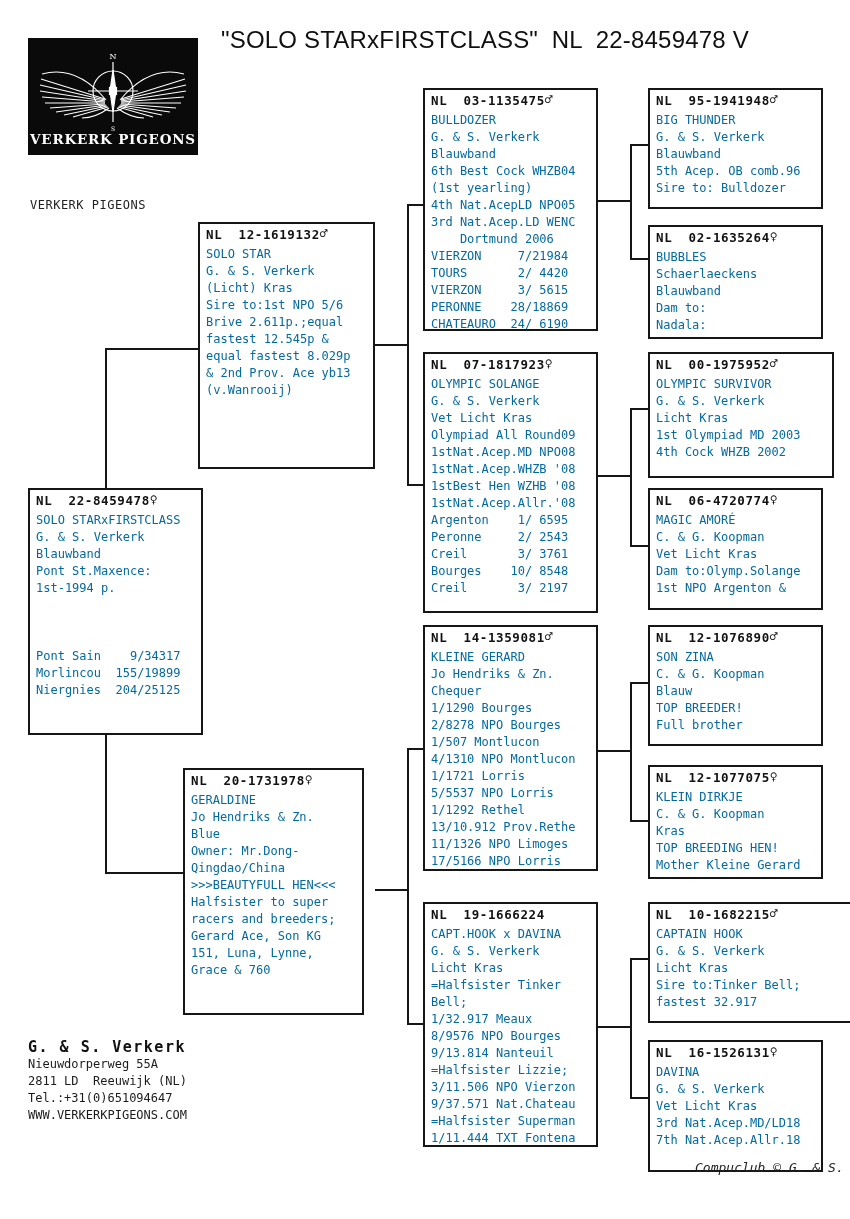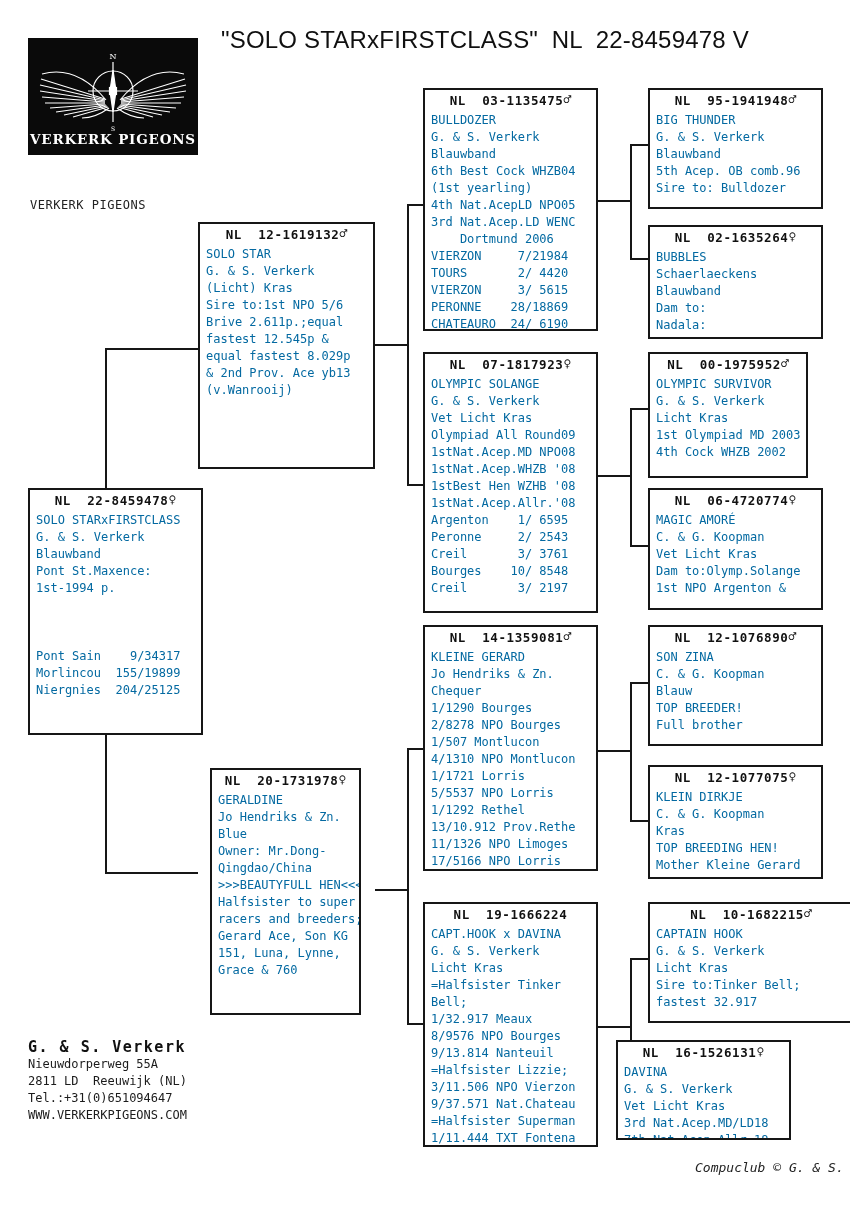--- a/index.html
+++ b/index.html
@@ -15,21 +15,21 @@
   .logo { position:absolute; left:28px; top:38px; width:170px; height:117px; }
   .loft-label {
     position:absolute; left:30px; top:198px; font-size:12px; letter-spacing:0.5px;
     white-space:pre; color:#222;
   }
   .pbox {
     position:absolute; border:2px solid #161616; background:#ffffff;
     box-sizing:border-box; padding:3px 6px 2px 6px; overflow:hidden;
   }
   .phead {
-    display:flex; justify-content:center; align-items:flex-start;
+    display:flex; justify-content:flex-start; align-items:flex-start;
     font-weight:bold; font-size:12.5px; letter-spacing:0.6px; white-space:pre;
     margin-bottom:4px; color:#111;
   }
   .psex { font-weight:bold; font-size:13px; letter-spacing:0; line-height:13px; }
   .pbody { font-size:12px; line-height:17px; white-space:pre; color:#0369a1; }
   .bline { height:17px; }
   .cn { position:absolute; background:#161616; }
   .addr { position:absolute; left:28px; top:1038px; }
   .addr-name { font-weight:bold; font-size:15px; letter-spacing:1.5px; white-space:pre; color:#111; }
   .addr-line { font-size:12px; line-height:17.5px; white-space:pre; color:#1b1b1b; }
@@ -129,21 +129,21 @@
   </div>
 
   <div class="pbox" style="left:198px;top:222px;width:177px;height:247px">
     <div class="phead">
       <span>NL  12-1619132</span>
       <span class="psex">♂</span>
     </div>
     <div class="pbody"><div class="bline">SOLO STAR</div><div class="bline">G. &amp; S. Verkerk</div><div class="bline">(Licht) Kras</div><div class="bline">Sire to:1st NPO 5/6</div><div class="bline">Brive 2.611p.;equal</div><div class="bline">fastest 12.545p &amp;</div><div class="bline">equal fastest 8.029p</div><div class="bline">&amp; 2nd Prov. Ace yb13</div><div class="bline">(v.Wanrooij)</div></div>
   </div>
 
-  <div class="pbox" style="left:210px;top:768px;width:151px;height:247px">
+  <div class="pbox" style="left:183px;top:768px;width:181px;height:247px">
     <div class="phead">
       <span>NL  20-1731978</span>
       <span class="psex">♀</span>
     </div>
     <div class="pbody"><div class="bline">GERALDINE</div><div class="bline">Jo Hendriks &amp; Zn.</div><div class="bline">Blue</div><div class="bline">Owner: Mr.Dong-</div><div class="bline">Qingdao/China</div><div class="bline">&gt;&gt;&gt;BEAUTYFULL HEN&lt;&lt;&lt;</div><div class="bline">Halfsister to super</div><div class="bline">racers and breeders;</div><div class="bline">Gerard Ace, Son KG</div><div class="bline">151, Luna, Lynne,</div><div class="bline">Grace &amp; 760</div></div>
   </div>
 
   <div class="pbox" style="left:423px;top:88px;width:175px;height:243px">
     <div class="phead">
       <span>NL  03-1135475</span>
@@ -185,21 +185,21 @@
   </div>
 
   <div class="pbox" style="left:648px;top:225px;width:175px;height:114px">
     <div class="phead">
       <span>NL  02-1635264</span>
       <span class="psex">♀</span>
     </div>
     <div class="pbody"><div class="bline">BUBBLES</div><div class="bline">Schaerlaeckens</div><div class="bline">Blauwband</div><div class="bline">Dam to:</div><div class="bline">Nadala:</div></div>
   </div>
 
-  <div class="pbox" style="left:648px;top:352px;width:160px;height:126px">
+  <div class="pbox" style="left:648px;top:352px;width:186px;height:126px">
     <div class="phead">
       <span>NL  00-1975952</span>
       <span class="psex">♂</span>
     </div>
     <div class="pbody"><div class="bline">OLYMPIC SURVIVOR</div><div class="bline">G. &amp; S. Verkerk</div><div class="bline">Licht Kras</div><div class="bline">1st Olympiad MD 2003</div><div class="bline">4th Cock WHZB 2002</div></div>
   </div>
 
   <div class="pbox" style="left:648px;top:488px;width:175px;height:122px">
     <div class="phead">
       <span>NL  06-4720774</span>
@@ -225,21 +225,21 @@
   </div>
 
   <div class="pbox" style="left:648px;top:902px;width:206px;height:121px">
     <div class="phead">
       <span>NL  10-1682215</span>
       <span class="psex">♂</span>
     </div>
     <div class="pbody"><div class="bline">CAPTAIN HOOK</div><div class="bline">G. &amp; S. Verkerk</div><div class="bline">Licht Kras</div><div class="bline">Sire to:Tinker Bell;</div><div class="bline">fastest 32.917</div></div>
   </div>
 
-  <div class="pbox" style="left:616px;top:1040px;width:175px;height:100px">
+  <div class="pbox" style="left:648px;top:1040px;width:175px;height:132px">
     <div class="phead">
       <span>NL  16-1526131</span>
       <span class="psex">♀</span>
     </div>
     <div class="pbody"><div class="bline">DAVINA</div><div class="bline">G. &amp; S. Verkerk</div><div class="bline">Vet Licht Kras</div><div class="bline">3rd Nat.Acep.MD/LD18</div><div class="bline">7th Nat.Acep.Allr.18</div></div>
   </div>
 
   <div class="addr">
     <div class="addr-name">G. &amp; S. Verkerk</div>
     <div class="addr-line"><div class="bline">Nieuwdorperweg 55A</div><div class="bline">2811 LD  Reeuwijk (NL)</div><div class="bline">Tel.:+31(0)651094647</div><div class="bline">WWW.VERKERKPIGEONS.COM</div></div>

